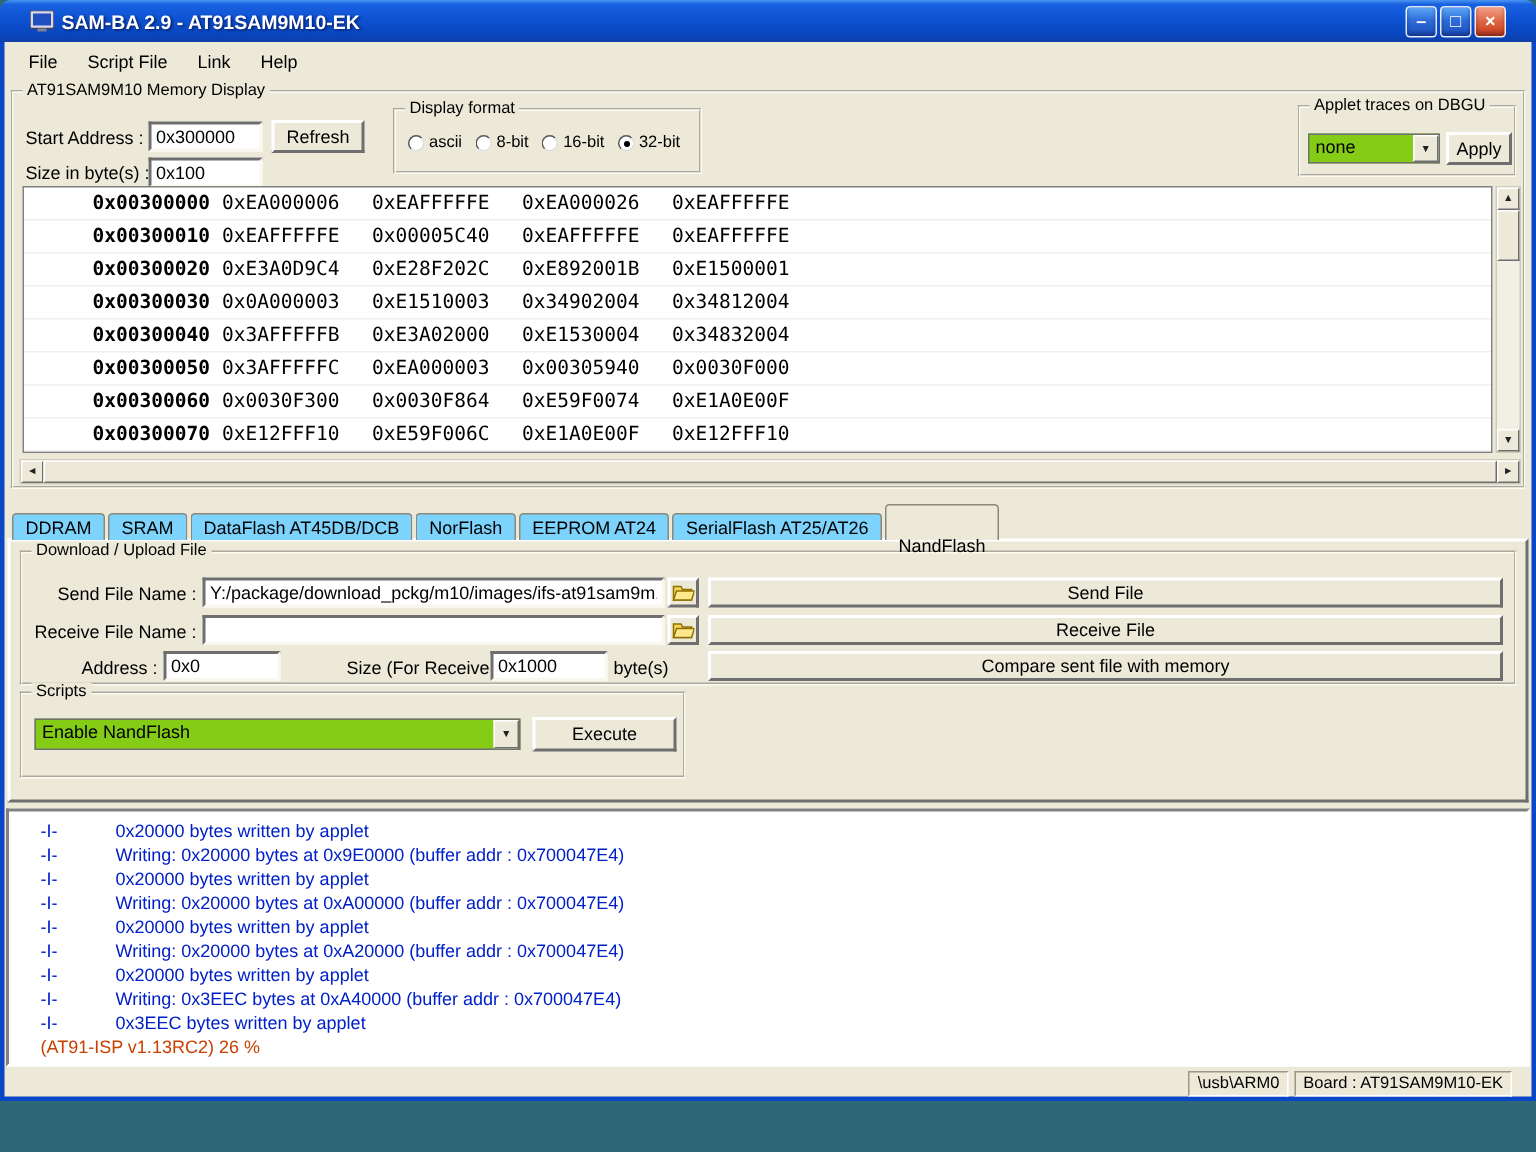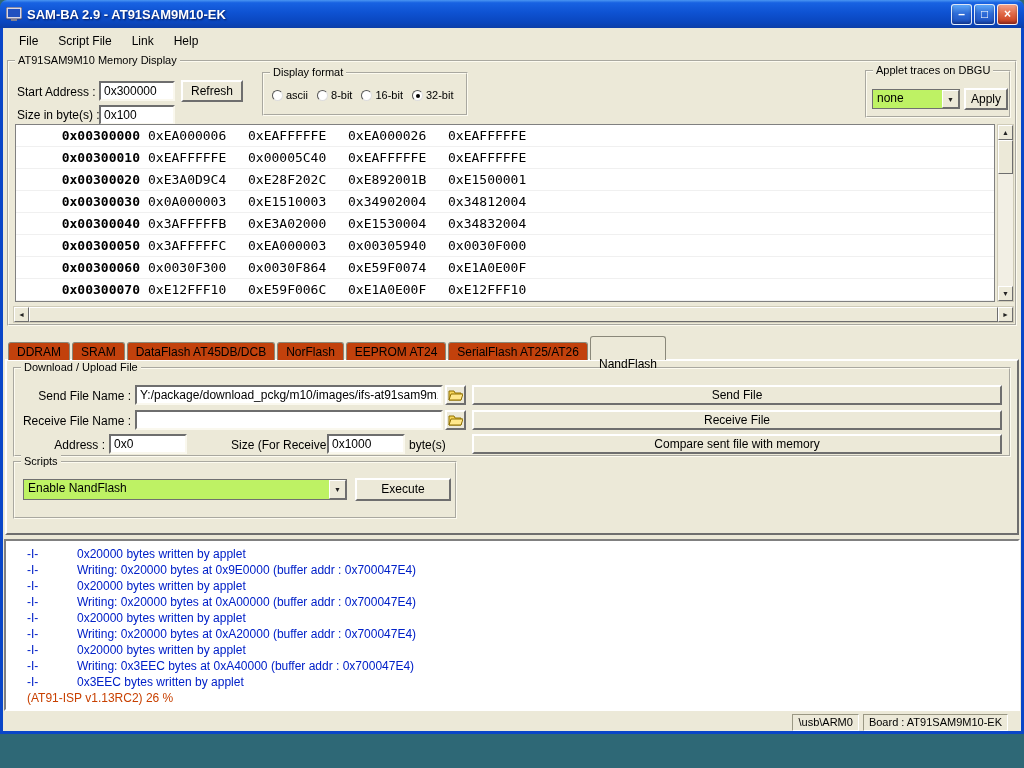--- a/index.html
+++ b/index.html
@@ -4,21 +4,21 @@
 <style>
   * { margin:0; padding:0; box-sizing:border-box; }
   html,body { width:1024px; height:768px; }
   body { font-family:"Liberation Sans",sans-serif; font-size:12px; color:#000;
          background:#2E6876; overflow:hidden; position:relative; }
 
   .window { position:absolute; left:0; top:0; width:1024px; height:734px; }
 
   
   .titlebar { position:absolute; top:0; left:0; width:1024px; height:28px;
-    border-radius:7px 7px 0 0; padding:0 6px; display:flex; align-items:center; gap:5px;
+    border-radius:7px 7px 0 0; padding:0 20px; display:flex; align-items:center; gap:5px;
     background:linear-gradient(180deg,#4A96F2 0%,#1862E2 10%,#0E52D2 45%,#0A46BE 80%,#0C3EA8 100%); }
   .title-text { color:#fff; font-weight:bold; font-size:13px; flex:1;
     text-shadow:1px 1px 2px rgba(0,0,40,.7); white-space:nowrap; overflow:hidden; }
   .tb-btns { display:flex; gap:2px; }
   .tb-btn { width:21px; height:21px; border-radius:3px; border:1px solid rgba(255,255,255,.85);
     background:linear-gradient(180deg,#5EA8F8,#2E6CD8 45%,#1A50C0); color:#fff; font-size:12px;
     font-weight:bold; display:flex; align-items:center; justify-content:center;
     box-shadow:inset 0 -2px 3px rgba(0,0,40,.35); cursor:default; }
   .tb-btn.close { background:linear-gradient(180deg,#F2A088,#E06A48 45%,#C83A18); }
   .app-icon { width:16px; height:16px; display:flex; align-items:center; }
@@ -37,21 +37,21 @@
     font-size:11px; white-space:nowrap; }
   .lbl { position:absolute; font-size:12px; white-space:nowrap; }
 
   .input { position:absolute; background:#fff; border:2px solid;
     border-color:#6E6E6E #FAF8EE #FAF8EE #6E6E6E; font-family:"Liberation Sans",sans-serif;
     font-size:12px; padding:0 3px; }
   .btn { position:absolute; background:#ECE9D8; border:2px solid;
     border-color:#FFFFFF #6E6E6E #6E6E6E #FFFFFF; font-family:"Liberation Sans",sans-serif;
     font-size:12px; color:#000; text-align:center; line-height:1.2; padding:0; cursor:default; }
 
-  .combobox { position:absolute; background:#bef264; border:1px solid #707070; display:flex;
+  .combobox { position:absolute; background:#84cc16; border:1px solid #707070; display:flex;
     align-items:stretch; }
   .combo-text { flex:1; padding:1px 4px; font-size:12px; white-space:nowrap; overflow:hidden; }
   .combo-btn { width:17px; background:#ECE9D8; border:1px solid;
     border-color:#FFFFFF #6E6E6E #6E6E6E #FFFFFF; font-size:7px; display:flex;
     align-items:center; justify-content:center; color:#222; }
 
   
   .mem-group { left:4px; right:4px; top:32px; height:266px; }
   .fmt-group { left:253px; top:10px; width:206px; height:44px; }
   .radio-row { position:absolute; left:8px; top:15px; display:flex; gap:9px; align-items:center; }
@@ -82,21 +82,21 @@
   .vthumb { position:absolute; left:0; top:15px; width:15px; height:34px; background:#ECE9D8;
     border:1px solid; border-color:#FFFFFF #6E6E6E #6E6E6E #FFFFFF; }
   .hscroll .left { left:0; top:0; }
   .hscroll .right { right:0; top:0; }
   .hthumb { position:absolute; left:15px; right:15px; top:0; height:15px; background:#ECE9D8;
     border:1px solid; border-color:#FFFFFF #6E6E6E #6E6E6E #FFFFFF; }
 
   
   .tabbar { position:absolute; left:5px; top:311px; height:21px; display:flex;
     align-items:flex-end; gap:2px; z-index:2; }
-  .tab { padding:2px 8px 3px; font-size:12px; background:#c2410c; border:1px solid #8A887A;
+  .tab { padding:2px 8px 3px; font-size:12px; background:#7dd3fc; border:1px solid #8A887A;
     border-bottom:none; border-radius:3px 3px 0 0; height:18px; white-space:nowrap; cursor:default; }
   .tab.active { background:#ECE9D8; height:21px; padding-top:20px; position:relative; z-index:3; }
 
   .tabpanel { position:absolute; left:2px; right:2px; top:331px; height:176px;
     background:#ECE9D8; border:2px solid; border-color:#FFFFFF #6E6E6E #6E6E6E #FFFFFF; z-index:1; }
 
   .dl-group { left:6px; right:6px; top:6px; height:90px; }
   .folder-btn { position:absolute; width:21px; height:20px; background:#ECE9D8; border:2px solid;
     border-color:#FFFFFF #6E6E6E #6E6E6E #FFFFFF; display:flex; align-items:center;
     justify-content:center; cursor:default; }

